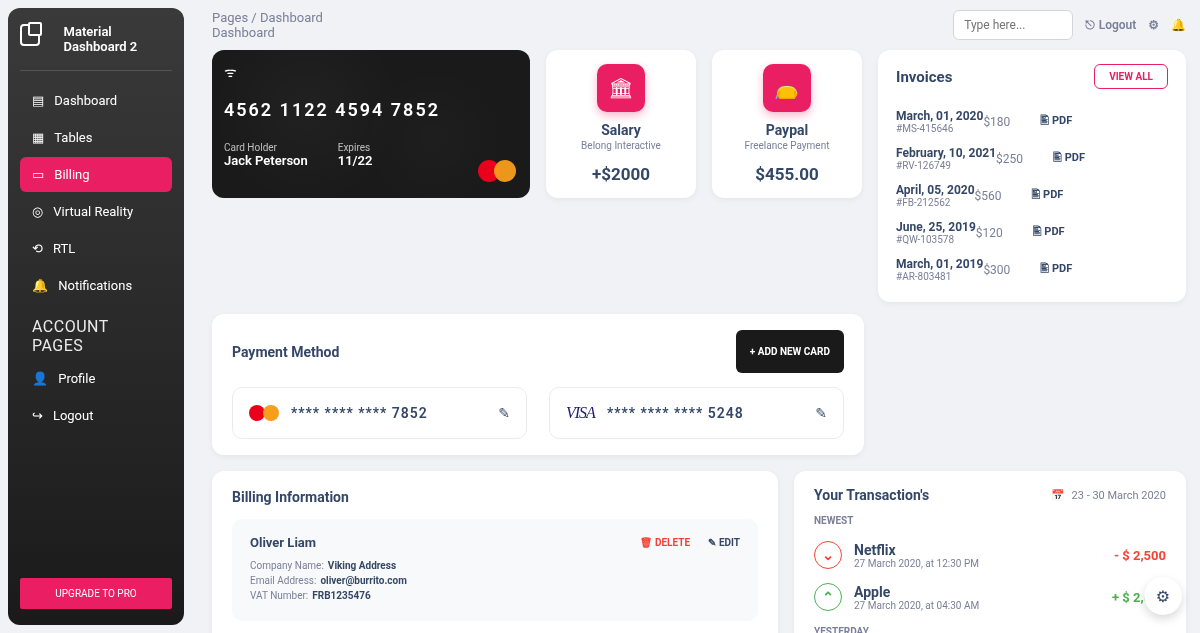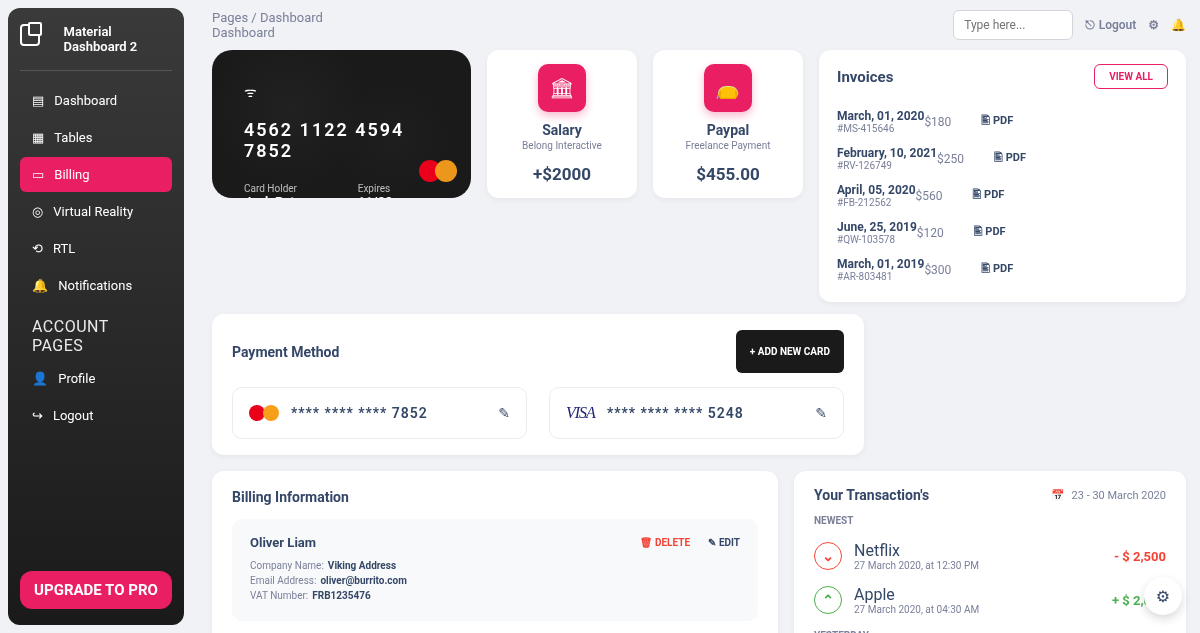--- a/index.html
+++ b/index.html
@@ -4,30 +4,30 @@
 <style>
 *{box-sizing:border-box;margin:0;padding:0;font-family:-apple-system,BlinkMacSystemFont,"Segoe UI",Roboto,sans-serif}
 body{background:#f0f2f5;color:#344767;font-size:14px;width:1200px;height:633px;overflow:hidden;position:relative}
 .sidebar{position:absolute;left:8px;top:8px;bottom:8px;width:176px;background:linear-gradient(180deg,#3a3a3a 0%,#1a1a1a 100%);border-radius:12px;padding:16px 12px;display:flex;flex-direction:column}
 .logo{display:flex;gap:24px;color:#fff;font-weight:600;font-size:13px;padding-bottom:16px;border-bottom:1px solid rgba(255,255,255,.15);margin-bottom:12px}
 .logo-icon{width:22px;height:22px;border:2px solid #fff;border-radius:4px;position:relative}
 .logo-icon::before{content:"";position:absolute;top:-4px;right:-4px;width:10px;height:10px;border:2px solid #fff;border-radius:2px;background:#3a3a3a}
 .nav-item{display:flex;align-items:center;gap:10px;color:#fff;padding:10px 12px;border-radius:6px;font-size:13px;cursor:pointer;margin-bottom:2px}
 .nav-item.active{background:#e91e63}
 .nav-section{color:#fff;font-size:16px;font-weight:400;letter-spacing:.5px;padding:12px 12px 6px;opacity:.9}
-.upgrade-btn{margin-top:auto;background:#e91e63;color:#fff;border:none;padding:10px;border-radius:12px;font-size:15px;font-weight:700;cursor:pointer}
+.upgrade-btn{margin-top:auto;background:#e91e63;color:#fff;border:none;padding:10px;border-radius:2px;font-size:10px;font-weight:400;cursor:pointer}
 .main{margin-left:198px;padding:10px 14px;height:100%;overflow:hidden}
 .topbar{display:flex;align-items:center;justify-content:space-between;margin-bottom:10px}
 .breadcrumb{color:#7b809a;font-size:13px}
 .topbar-right{display:flex;align-items:center;gap:12px}
 .search{border:1px solid #d2d6da;border-radius:6px;padding:7px 10px;font-size:12px;width:120px;color:#7b809a;background:#fff}
 .top-link{color:#7b809a;font-size:12px;font-weight:600;cursor:pointer;display:flex;align-items:center;gap:4px}
 .row{display:flex;gap:16px;margin-bottom:16px}
 .card{background:#fff;border-radius:12px;box-shadow:0 2px 6px rgba(0,0,0,.05)}
-.credit-card{width:259px;height:148px;background:#1a1a1a;border-radius:20px;padding:32px;color:#fff;position:relative;overflow:hidden}
+.credit-card{width:318px;height:148px;background:#1a1a1a;border-radius:12px;padding:12px;color:#fff;position:relative;overflow:hidden}
 .credit-card::before{content:"";position:absolute;inset:0;background:radial-gradient(circle at 30% 40%,rgba(255,255,255,.03) 0%,transparent 40%),radial-gradient(circle at 70% 60%,rgba(255,255,255,.02) 0%,transparent 30%)}
 .cc-num{font-size:18px;font-weight:600;letter-spacing:2px;margin-top:18px}
 .cc-row{display:flex;gap:30px;margin-top:22px;font-size:11px}
 .cc-label{opacity:.7;font-size:10px}
 .cc-val{font-weight:600;font-size:13px}
 .mc-logo{position:absolute;right:14px;bottom:14px;width:38px;height:24px}
 .mc-logo::before,.mc-logo::after{content:"";position:absolute;width:22px;height:22px;border-radius:50%}
 .mc-logo::before{background:#eb001b;left:0}
 .mc-logo::after{background:#f79e1b;right:0;mix-blend-mode:normal;opacity:.95}
 .mini-card{width:150px;height:148px;padding:14px;text-align:center;display:flex;flex-direction:column;align-items:center}
@@ -65,21 +65,21 @@
 .bill-line b{color:#344767;font-weight:700;margin-left:4px}
 .transactions{width:392px;padding:16px 20px}
 .tr-head{display:flex;justify-content:space-between;align-items:center;margin-bottom:12px}
 .tr-head h3{font-size:14px;font-weight:700}
 .tr-range{font-size:11px;color:#7b809a;display:flex;align-items:center;gap:6px}
 .tr-section{font-size:10px;font-weight:700;color:#7b809a;margin:8px 0}
 .tr-row{display:flex;align-items:center;gap:12px;padding:7px 0}
 .tr-icon{width:28px;height:28px;border-radius:50%;display:flex;align-items:center;justify-content:center;font-size:14px;font-weight:700}
 .tr-icon.down{border:1px solid #f44335;color:#f44335}
 .tr-icon.up{border:1px solid #4caf50;color:#4caf50}
-.tr-name{font-size:16px;font-weight:400;color:#344767}
+.tr-name{font-size:14px;font-weight:700;color:#344767}
 .tr-date{font-size:10px;color:#7b809a}
 .tr-amt{margin-left:auto;font-size:13px;font-weight:700}
 .tr-amt.neg{color:#f44335}
 .tr-amt.pos{color:#4caf50}
 .wifi{font-size:14px}
 .visa{font-family:serif;font-style:italic;font-weight:400;color:#1a1f71;font-size:16px;letter-spacing:-1px}
 .mc-small{width:30px;height:18px;position:relative}
 .mc-small::before,.mc-small::after{content:"";position:absolute;width:16px;height:16px;border-radius:50%;top:1px}
 .mc-small::before{background:#eb001b;left:0}
 .mc-small::after{background:#f79e1b;right:0}

